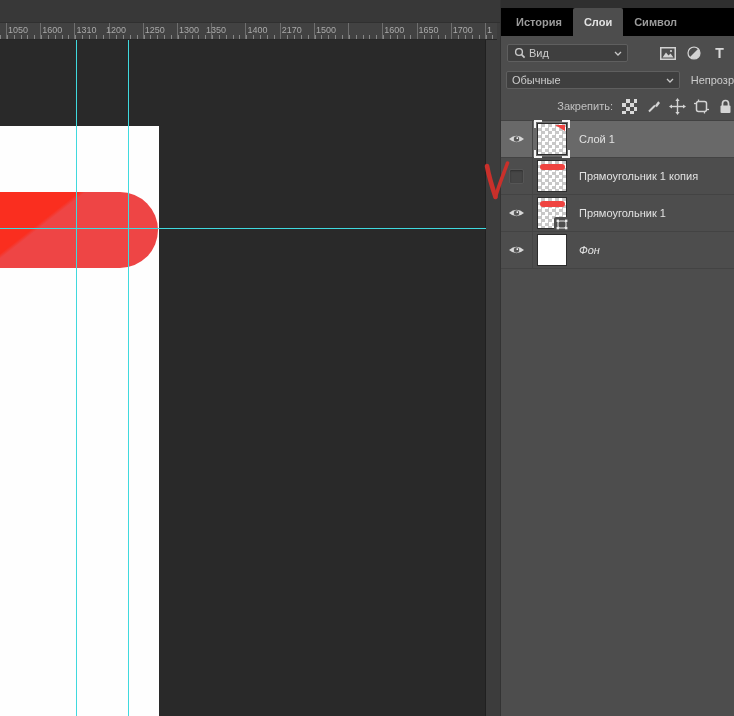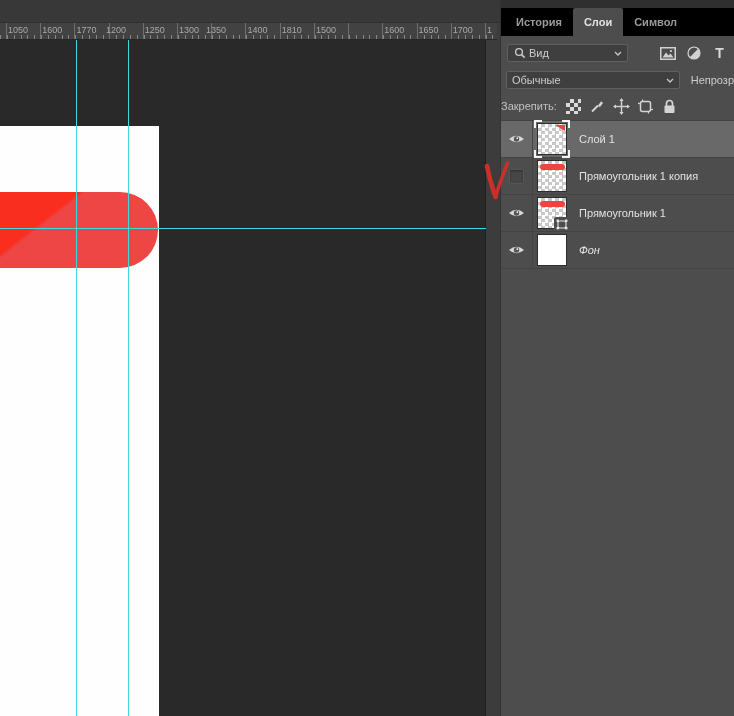--- a/index.html
+++ b/index.html
@@ -36,21 +36,21 @@
     display:flex; align-items:center; color:#cccccc; padding:0 5px; }
   .kind-select { width:121px; }
   .select .chev { margin-left:auto; }
   .filter-icons { margin-left:auto; display:flex; align-items:center; gap:9px; padding-right:2px; }
   .icon-btn { display:flex; align-items:center; justify-content:center; width:17px; height:16px; }
 
   .blend-row { display:flex; align-items:center; height:18px; margin:9px 0 0 5px; }
   .blend-select { width:183px; }
   .opacity-label { margin-left:11px; color:#cccccc; white-space:nowrap; }
 
-  .lock-row { display:flex; align-items:center; height:20px; margin:7px 0 0 0; gap:7px; }
+  .lock-row { display:flex; align-items:center; height:20px; margin:7px 0 0 0; gap:7px;justify-content:flex-end; }
   .lock-label { color:#c0c0c0; margin-right:1px; }
   .checker-icon { width:15px; height:15px;
     background-image:conic-gradient(#d9d9d9 25%, transparent 0 50%, #d9d9d9 0 75%, transparent 0);
     background-size:8px 8px; }
 
   .layers-list { margin-top:4px; border-top:1px solid #424242; }
   .layer-row { height:37px; display:flex; align-items:center; border-bottom:1px solid #434343; position:relative; background:#4d4d4d; }
   .layer-row.selected { background:#696969; }
   .vis-cell { width:32px; height:100%; display:flex; align-items:center; justify-content:center; border-right:1px solid #454545; flex:none; }
   .vis-checkbox { width:15px; height:15px; background:#464646; border:1px solid #565656; border-radius:2px; box-shadow:inset 0 1px 2px rgba(0,0,0,.35); }
@@ -82,33 +82,33 @@
 <div class="app">
 
   <div class="canvas-area">
     <div class="options-strip"></div>
     <div class="ruler">
         <div class="rtick" style="left: 6px;"></div>
         <span class="rlabel" style="left: 8px;">1050</span>
         <div class="rtick" style="left: 40.21px;"></div>
         <span class="rlabel" style="left: 42.21px;">1600</span>
         <div class="rtick" style="left: 74.42px;"></div>
-        <span class="rlabel" style="left: 76.42px;">1770</span>
+        <span class="rlabel" style="left: 76.42px;">1310</span>
         <div class="rtick" style="left: 108.63px;"></div>
         <span class="rlabel" style="left: 106px;">1200</span>
         <div class="rtick" style="left: 142.84px;"></div>
         <span class="rlabel" style="left: 144.84px;">1250</span>
         <div class="rtick" style="left: 177.05px;"></div>
         <span class="rlabel" style="left: 179.05px;">1300</span>
         <div class="rtick" style="left: 211.26px;"></div>
         <span class="rlabel" style="left: 206px;">1350</span>
         <div class="rtick" style="left: 245.47px;"></div>
         <span class="rlabel" style="left: 247.47px;">1400</span>
         <div class="rtick" style="left: 279.68px;"></div>
-        <span class="rlabel" style="left: 281.68px;">1810</span>
+        <span class="rlabel" style="left: 281.68px;">2170</span>
         <div class="rtick" style="left: 313.89px;"></div>
         <span class="rlabel" style="left: 315.89px;">1500</span>
         <div class="rtick" style="left: 348.1px;"></div>
         <span class="rlabel" style="left: 350.1px; margin-top: 40px;">1550</span>
         <div class="rtick" style="left: 382.31px;"></div>
         <span class="rlabel" style="left: 384.31px;">1600</span>
         <div class="rtick" style="left: 416.52px;"></div>
         <span class="rlabel" style="left: 418.52px;">1650</span>
         <div class="rtick" style="left: 450.73px;"></div>
         <span class="rlabel" style="left: 452.73px;">1700</span>

